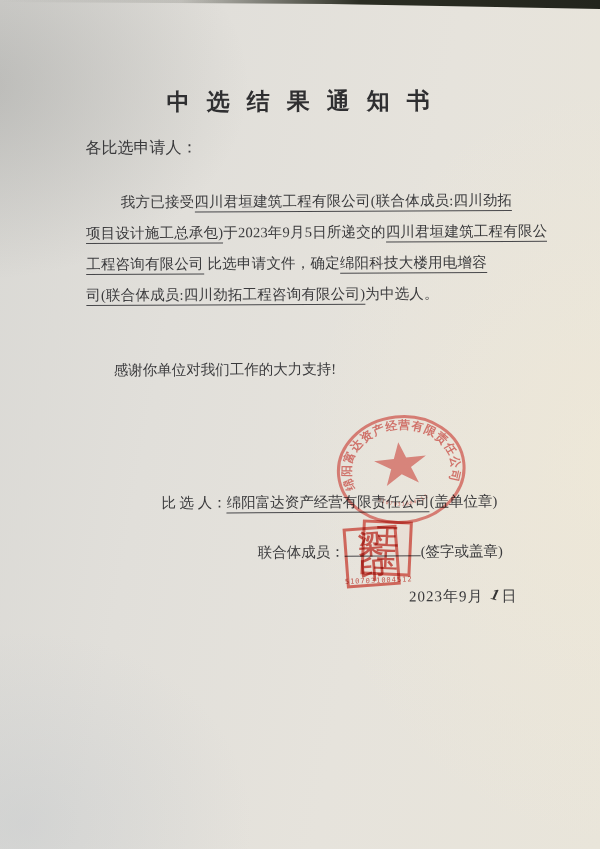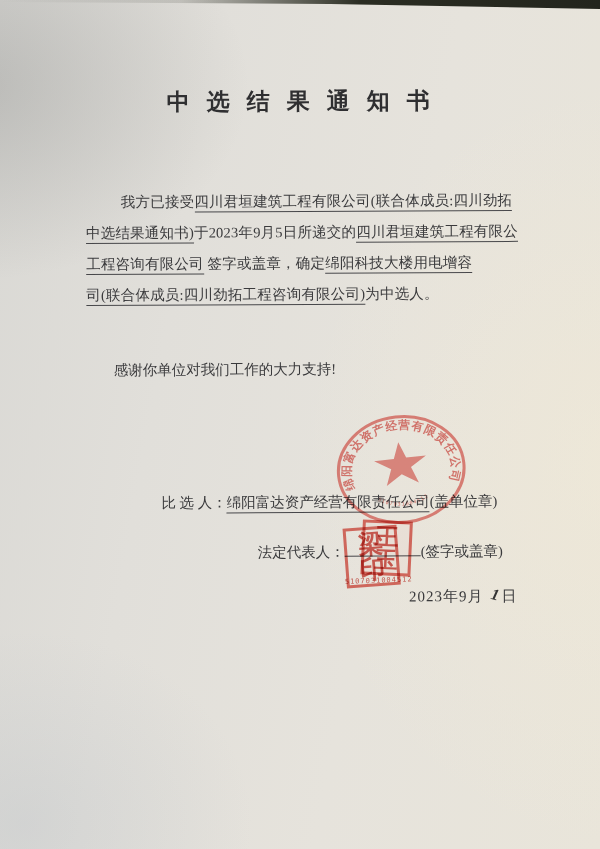--- a/index.html
+++ b/index.html
@@ -66,34 +66,35 @@
 </head>
 <body>
 
 <div class="photo">
   <div class="top-edge"></div>
 
   <div class="content">
 
     <div class="title">中选结果通知书</div>
 
+    <div class="salutation">各比选申请人：</div>
 
     <div class="pline l1"><span>我方已接受</span><span class="u">四川君垣建筑工程有限公司(联合体成员:四川劲拓</span></div>
 
-    <div class="pline l2"><span class="u">中选结果通知书)</span><span>于2023年9月5日所递交的</span><span class="u">四川君垣建筑工程有限公</span></div>
+    <div class="pline l2"><span class="u">项目设计施工总承包)</span><span>于2023年9月5日所递交的</span><span class="u">四川君垣建筑工程有限公</span></div>
 
-    <div class="pline l3"><span class="u">工程咨询有限公司</span><span> 签字或盖章，确定</span><span class="u">绵阳科技大楼用电增容</span></div>
+    <div class="pline l3"><span class="u">工程咨询有限公司</span><span> 比选申请文件，确定</span><span class="u">绵阳科技大楼用电增容</span></div>
 
     <div class="pline l4"><span class="u">司(联合体成员:四川劲拓工程咨询有限公司)</span><span>为中选人。</span></div>
 
     <div class="thanks">感谢你单位对我们工作的大力支持!</div>
 
     <div class="sig-line selector"><span>比 选 人：</span><span class="u">绵阳富达资产经营有限责任公司</span><span>(盖单位章)</span></div>
 
-    <div class="sig-line legal"><span>法定代表人：</span><span class="blank"></span><span>(签字或盖章)</span></div>
+    <div class="sig-line legal"><span>联合体成员：</span><span class="blank"></span><span>(签字或盖章)</span></div>
 
     <div class="sig-line date"><span>2023年9月</span><span class="day">1</span><span>日</span></div>
 
     <svg class="seal-round" viewBox="0 0 134 112" xmlns="http://www.w3.org/2000/svg">
       <ellipse cx="67" cy="56" rx="62" ry="52" fill="none" stroke="#cc4b42" stroke-width="3" stroke-opacity="0.78"></ellipse>
       <polygon points="67,29 73.1,44.9 92.7,44.9 76.8,54.7 82.9,70.6 67,60.8 51.1,70.6 57.2,54.7 41.3,44.9 60.9,44.9" fill="#cc4b42" fill-opacity="0.72"></polygon>
       <path id="sealArc" d="M 20 69.7 A 50 40 0 1 1 114 69.7" fill="none"></path>
       <text font-size="11.5" font-weight="bold" fill="#c5413a" fill-opacity="0.8" font-family="'Liberation Serif','DejaVu Serif',serif">
         <textPath href="#sealArc" startOffset="0" textLength="172" lengthAdjust="spacing">绵阳富达资产经营有限责任公司</textPath>
       </text>

